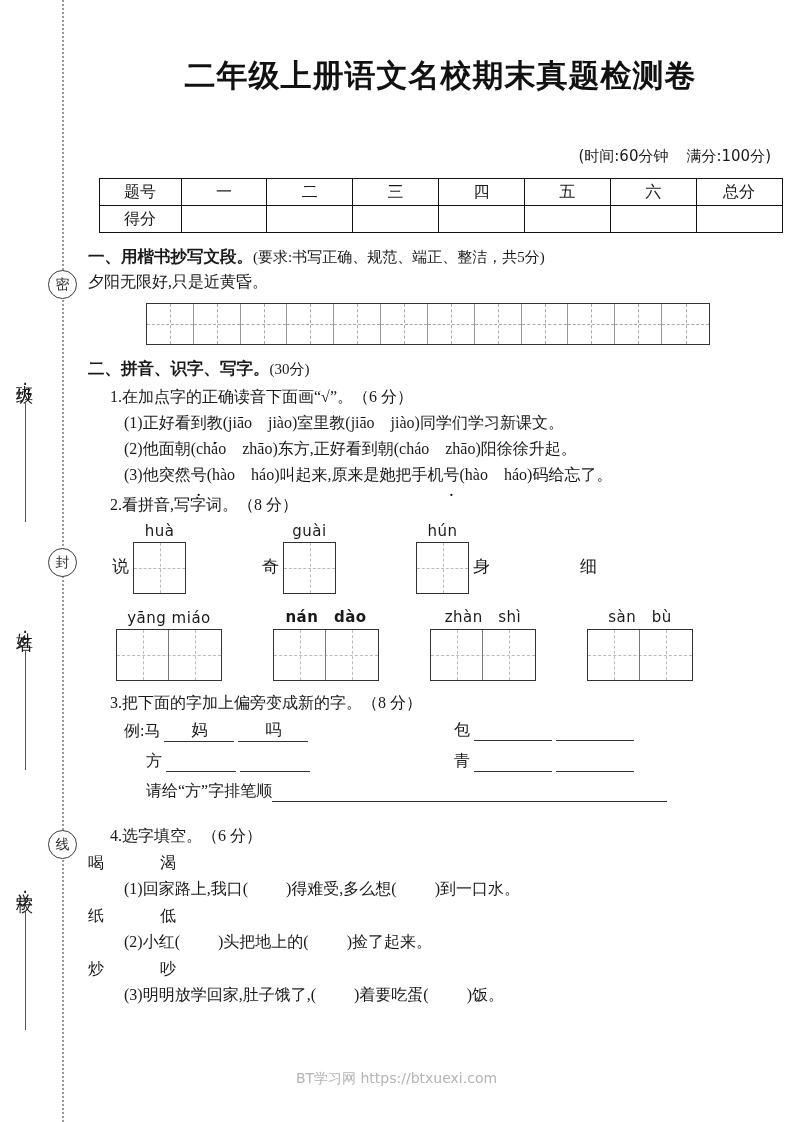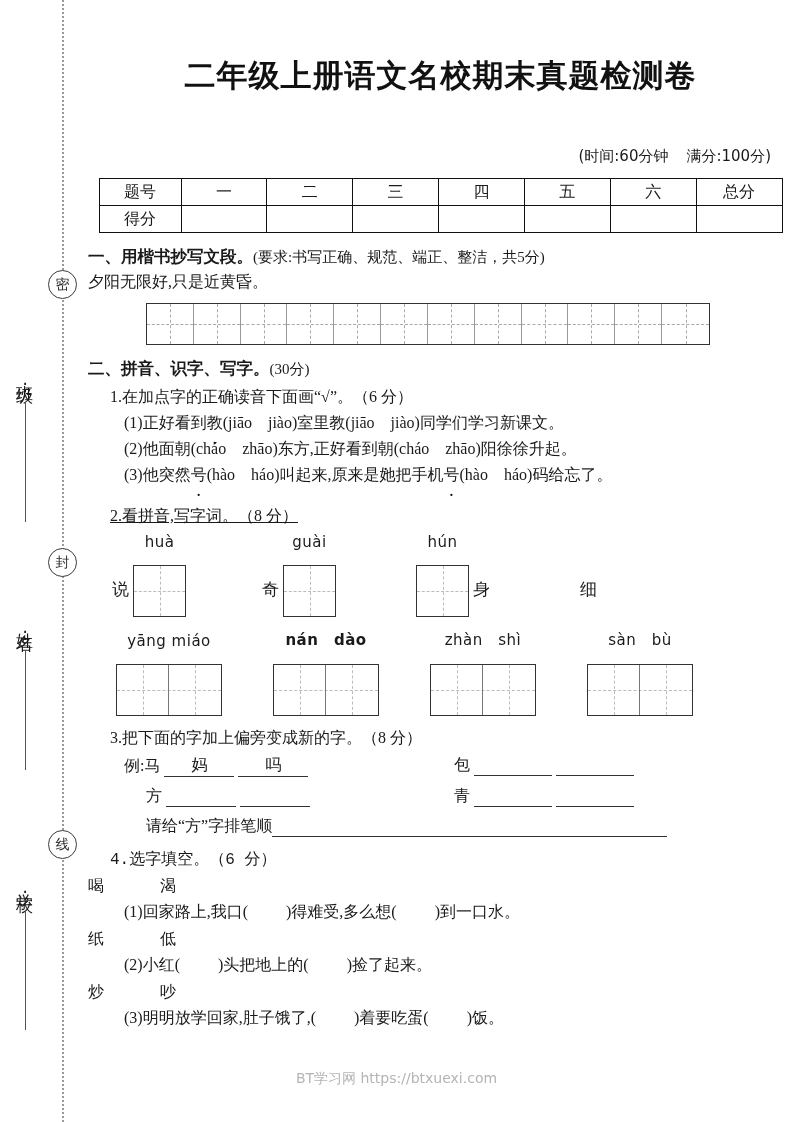--- a/index.html
+++ b/index.html
@@ -102,21 +102,21 @@
     border-top: 1px dashed #aaa;
   }
   .tzgrid .cell::after {
     content:""; position:absolute; top:0; bottom:0; left:50%;
     border-left: 1px dashed #aaa;
   }
 
   
   .pybox-row { display: flex; margin-top: 8px; margin-left: 20px; }
   .py-item { display: flex; align-items: flex-end; }
-  .py-stack { display: flex; flex-direction: column; align-items: center; gap: 12px; }
+  .py-stack { display: flex; flex-direction: column; align-items: center; }
   .py-label {
     font-size: 15px; font-family: "DejaVu Sans", sans-serif;
     margin-bottom: 2px; letter-spacing: 0.5px; white-space: nowrap;
   }
   .py-side { font-size: 17px; padding: 0 4px 16px 4px; }
   .box {
     border: 1.2px solid #333; height: 52px; position: relative; background:#fff;
   }
   .box::before {
     content:""; position:absolute; left:0; right:0; top:50%; border-top:1px dashed #bbb;
@@ -232,21 +232,21 @@
   <div class="sub">
     <span>(1)</span><span>正好看到</span><span class="dotu">教</span><span>(jiāo　jiào)</span><span>室里</span><span class="dotu">教</span><span>(jiāo　jiào)</span><span>同学们学习新课文。</span>
   </div>
   <div class="sub">
     <span>(2)</span><span>他面</span><span class="dotu">朝</span><span>(cháo　zhāo)</span><span>东方,正好看到</span><span class="dotu">朝</span><span>(cháo　zhāo)</span><span>阳徐徐升起。</span>
   </div>
   <div class="sub">
     <span>(3)</span><span>他突然</span><span class="dotu">号</span><span>(hào　háo)</span><span>叫起来,原来是她把手机</span><span class="dotu">号</span><span>(hào　háo)</span><span>码给忘了。</span>
   </div>
 
-  <div class="qline" style="margin-top:20px;text-decoration:underline;">2.看拼音,写字词。（8 分）</div>
+  <div class="qline" style="margin-top:9px;">2.看拼音,写字词。（8 分）</div>
 
   <div class="pybox-row" style="margin-top:6px;">
     <div class="py-item" style="width:150px;">
       <span class="py-side">说</span>
       <div class="py-stack">
         <span class="py-label">huà</span>
         <div class="box box1"></div>
       </div>
       <span class="py-side"></span>
     </div>
@@ -336,21 +336,21 @@
       <span>青</span>
       <span class="bl bl-m">&nbsp;</span>
       <span class="bl bl-m">&nbsp;</span>
     </div>
   </div>
 
   <div class="sub" style="margin-top:9px;margin-left:58px;">
     <span>请给“方”字排笔顺</span><span class="bl bl-long">&nbsp;</span>
   </div>
 
-  <div class="qline" style="margin-top:12px;font-family:Liberation Mono, monospace;">4.选字填空。（6 分）</div>
+  <div class="qline" style="margin-top:24px;">4.选字填空。（6 分）</div>
 
   <div class="center-line" style="margin-top:6px;margin-right:140px;">
     <span>喝</span><span style="display:inline-block;width:56px;"></span><span>渴</span>
   </div>
   <div class="sub">
     <span>(1)</span><span>回家路上,我口(</span><span class="bl" style="width:38px;border:none;">&nbsp;</span><span>)得难受,多么想(</span><span class="bl" style="width:38px;border:none;">&nbsp;</span><span>)到一口水。</span>
   </div>
 
   <div class="center-line" style="margin-top:6px;margin-right:140px;">
     <span>纸</span><span style="display:inline-block;width:56px;"></span><span>低</span>

